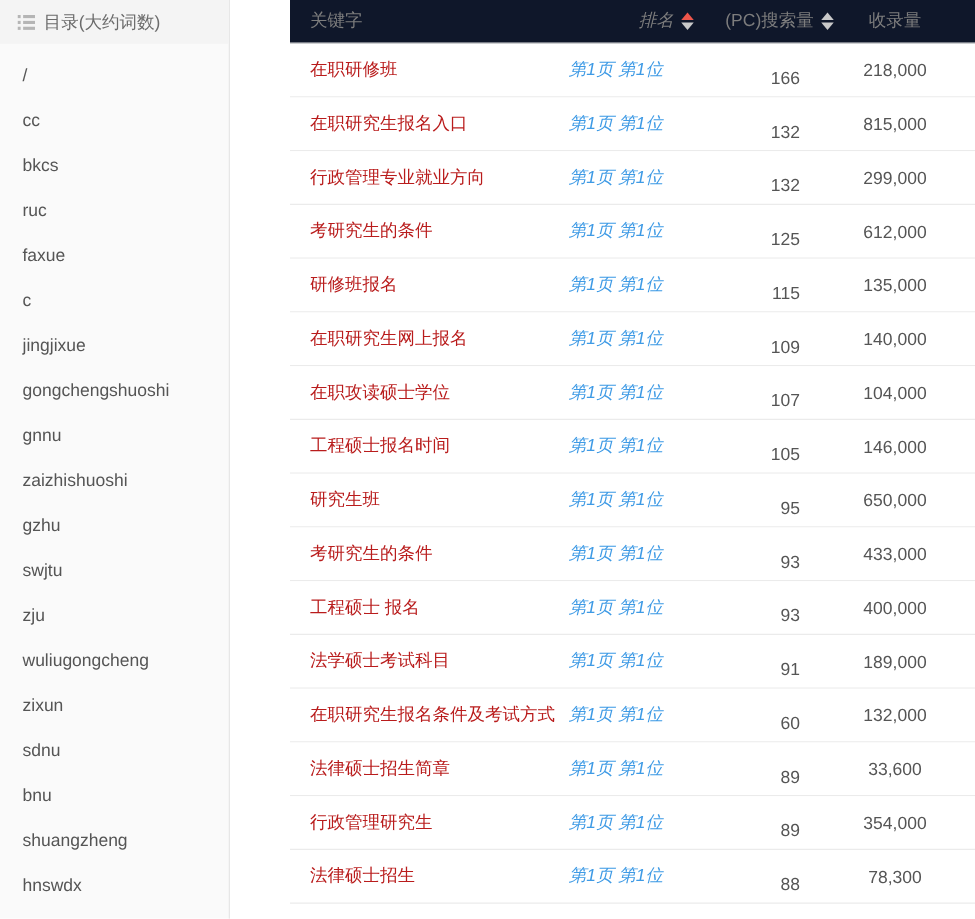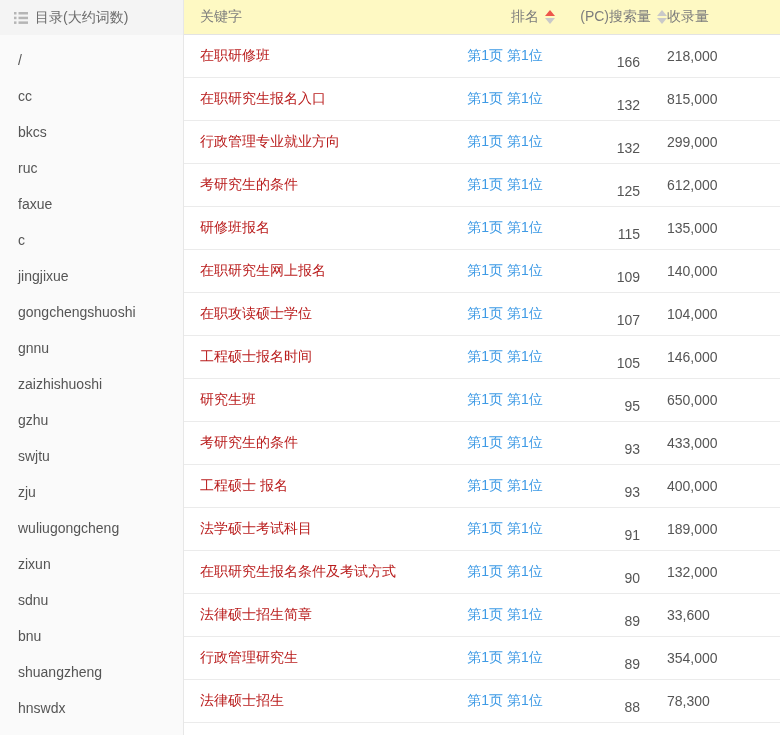--- a/index.html
+++ b/index.html
@@ -3,21 +3,21 @@
 <meta charset="utf-8">
 <style>
   * { margin:0; padding:0; box-sizing:border-box; }
   html,body { width:780px; height:735px; }
   body {
     font-family: "Liberation Sans", "DejaVu Sans", sans-serif;
     font-size:14px;
     background:#fff;
     overflow:hidden;
   }
-  .app { display:flex; width:780px; height:735px; }
+  .app { display:flex; width:780px; height:735px;gap:48px; }
 
   
   .sidebar {
     width:184px; min-width:184px;
     background:#fafafa;
     border-right:1px solid #e7e7e7;
     height:735px;
   }
   .sidebar-header {
     height:35px;
@@ -34,34 +34,34 @@
     color:#555;
     cursor:pointer;
     white-space:nowrap;
   }
 
   
   .main { flex:1; display:flex; flex-direction:column; background:#fff; }
   .thead {
     display:flex; align-items:center;
     height:35px;
-    background:#fef9c3;
+    background:#0f172a;
     color:#7d7d7d;
     border-bottom:1px solid #e3e3e3;
   }
   .tr {
     display:flex; align-items:center;
     height:43px;
     background:#fff;
     border-bottom:1px solid #ebebeb;
   }
   .col-kw    { flex:1; padding-left:16px; text-align:left; overflow:hidden; white-space:nowrap; }
-  .col-rank  { width:100px; text-align:center; }
+  .col-rank  { width:100px; text-align:left;font-style:italic; }
   .col-pc    { width:112px; text-align:right; }
-  .col-idx   { width:113px; text-align:left; padding-right:15px; }
+  .col-idx   { width:113px; text-align:center; padding-right:15px; }
   .thead .col-pc  { display:flex; justify-content:flex-end; align-items:center; }
   .thead .col-rank{ display:flex; justify-content:flex-end; align-items:center; }
   .tr .col-pc { padding-right:27px;margin-top:12px; }
   .td-kw  { color:#b91c1c; }
   .td-num { color:#555; }
   a.rank-link { color:#3e9ae5; text-decoration:none; cursor:pointer; }
 
   
   .sorter { display:inline-flex; flex-direction:column; margin-left:6px; }
   .arr { width:0; height:0; border-left:5px solid transparent; border-right:5px solid transparent; }
@@ -201,21 +201,21 @@
         </div>
         <div class="tr">
           <div class="col-kw td-kw">法学硕士考试科目</div>
           <div class="col-rank"><a class="rank-link">第1页 第1位</a></div>
           <div class="col-pc td-num">91</div>
           <div class="col-idx td-num">189,000</div>
         </div>
         <div class="tr">
           <div class="col-kw td-kw">在职研究生报名条件及考试方式</div>
           <div class="col-rank"><a class="rank-link">第1页 第1位</a></div>
-          <div class="col-pc td-num">90</div>
+          <div class="col-pc td-num">60</div>
           <div class="col-idx td-num">132,000</div>
         </div>
         <div class="tr">
           <div class="col-kw td-kw">法律硕士招生简章</div>
           <div class="col-rank"><a class="rank-link">第1页 第1位</a></div>
           <div class="col-pc td-num">89</div>
           <div class="col-idx td-num">33,600</div>
         </div>
         <div class="tr">
           <div class="col-kw td-kw">行政管理研究生</div>

